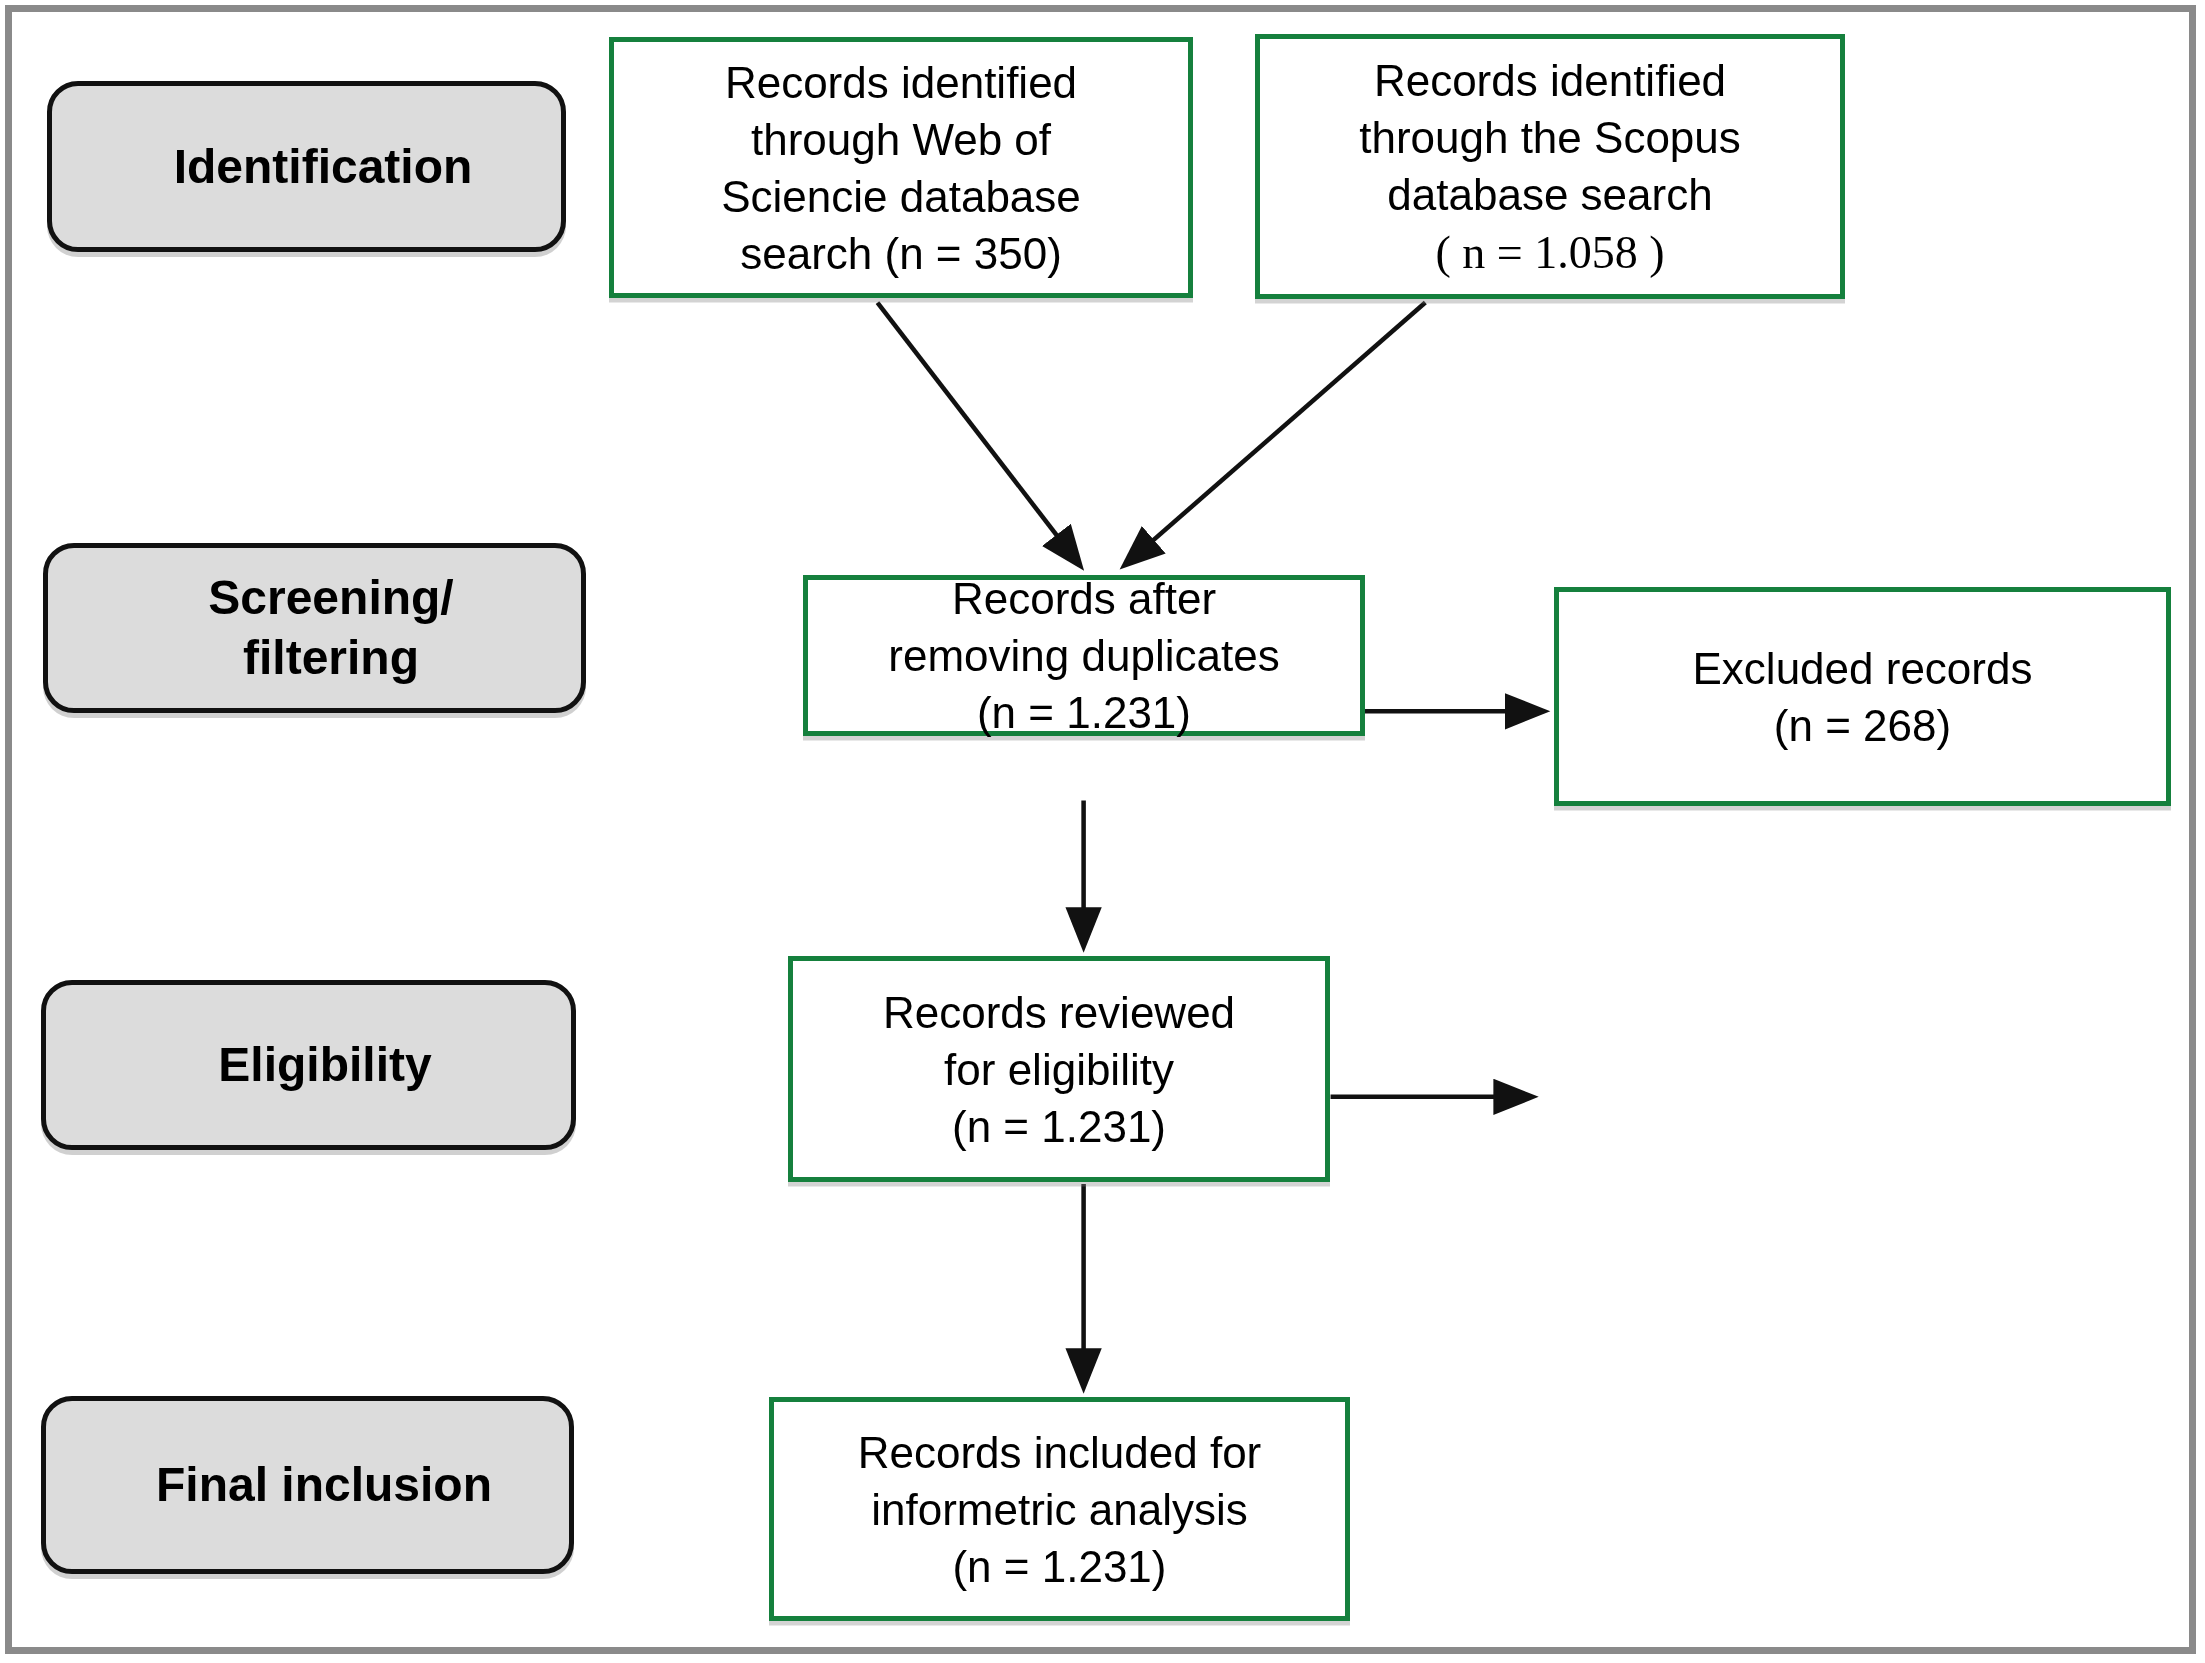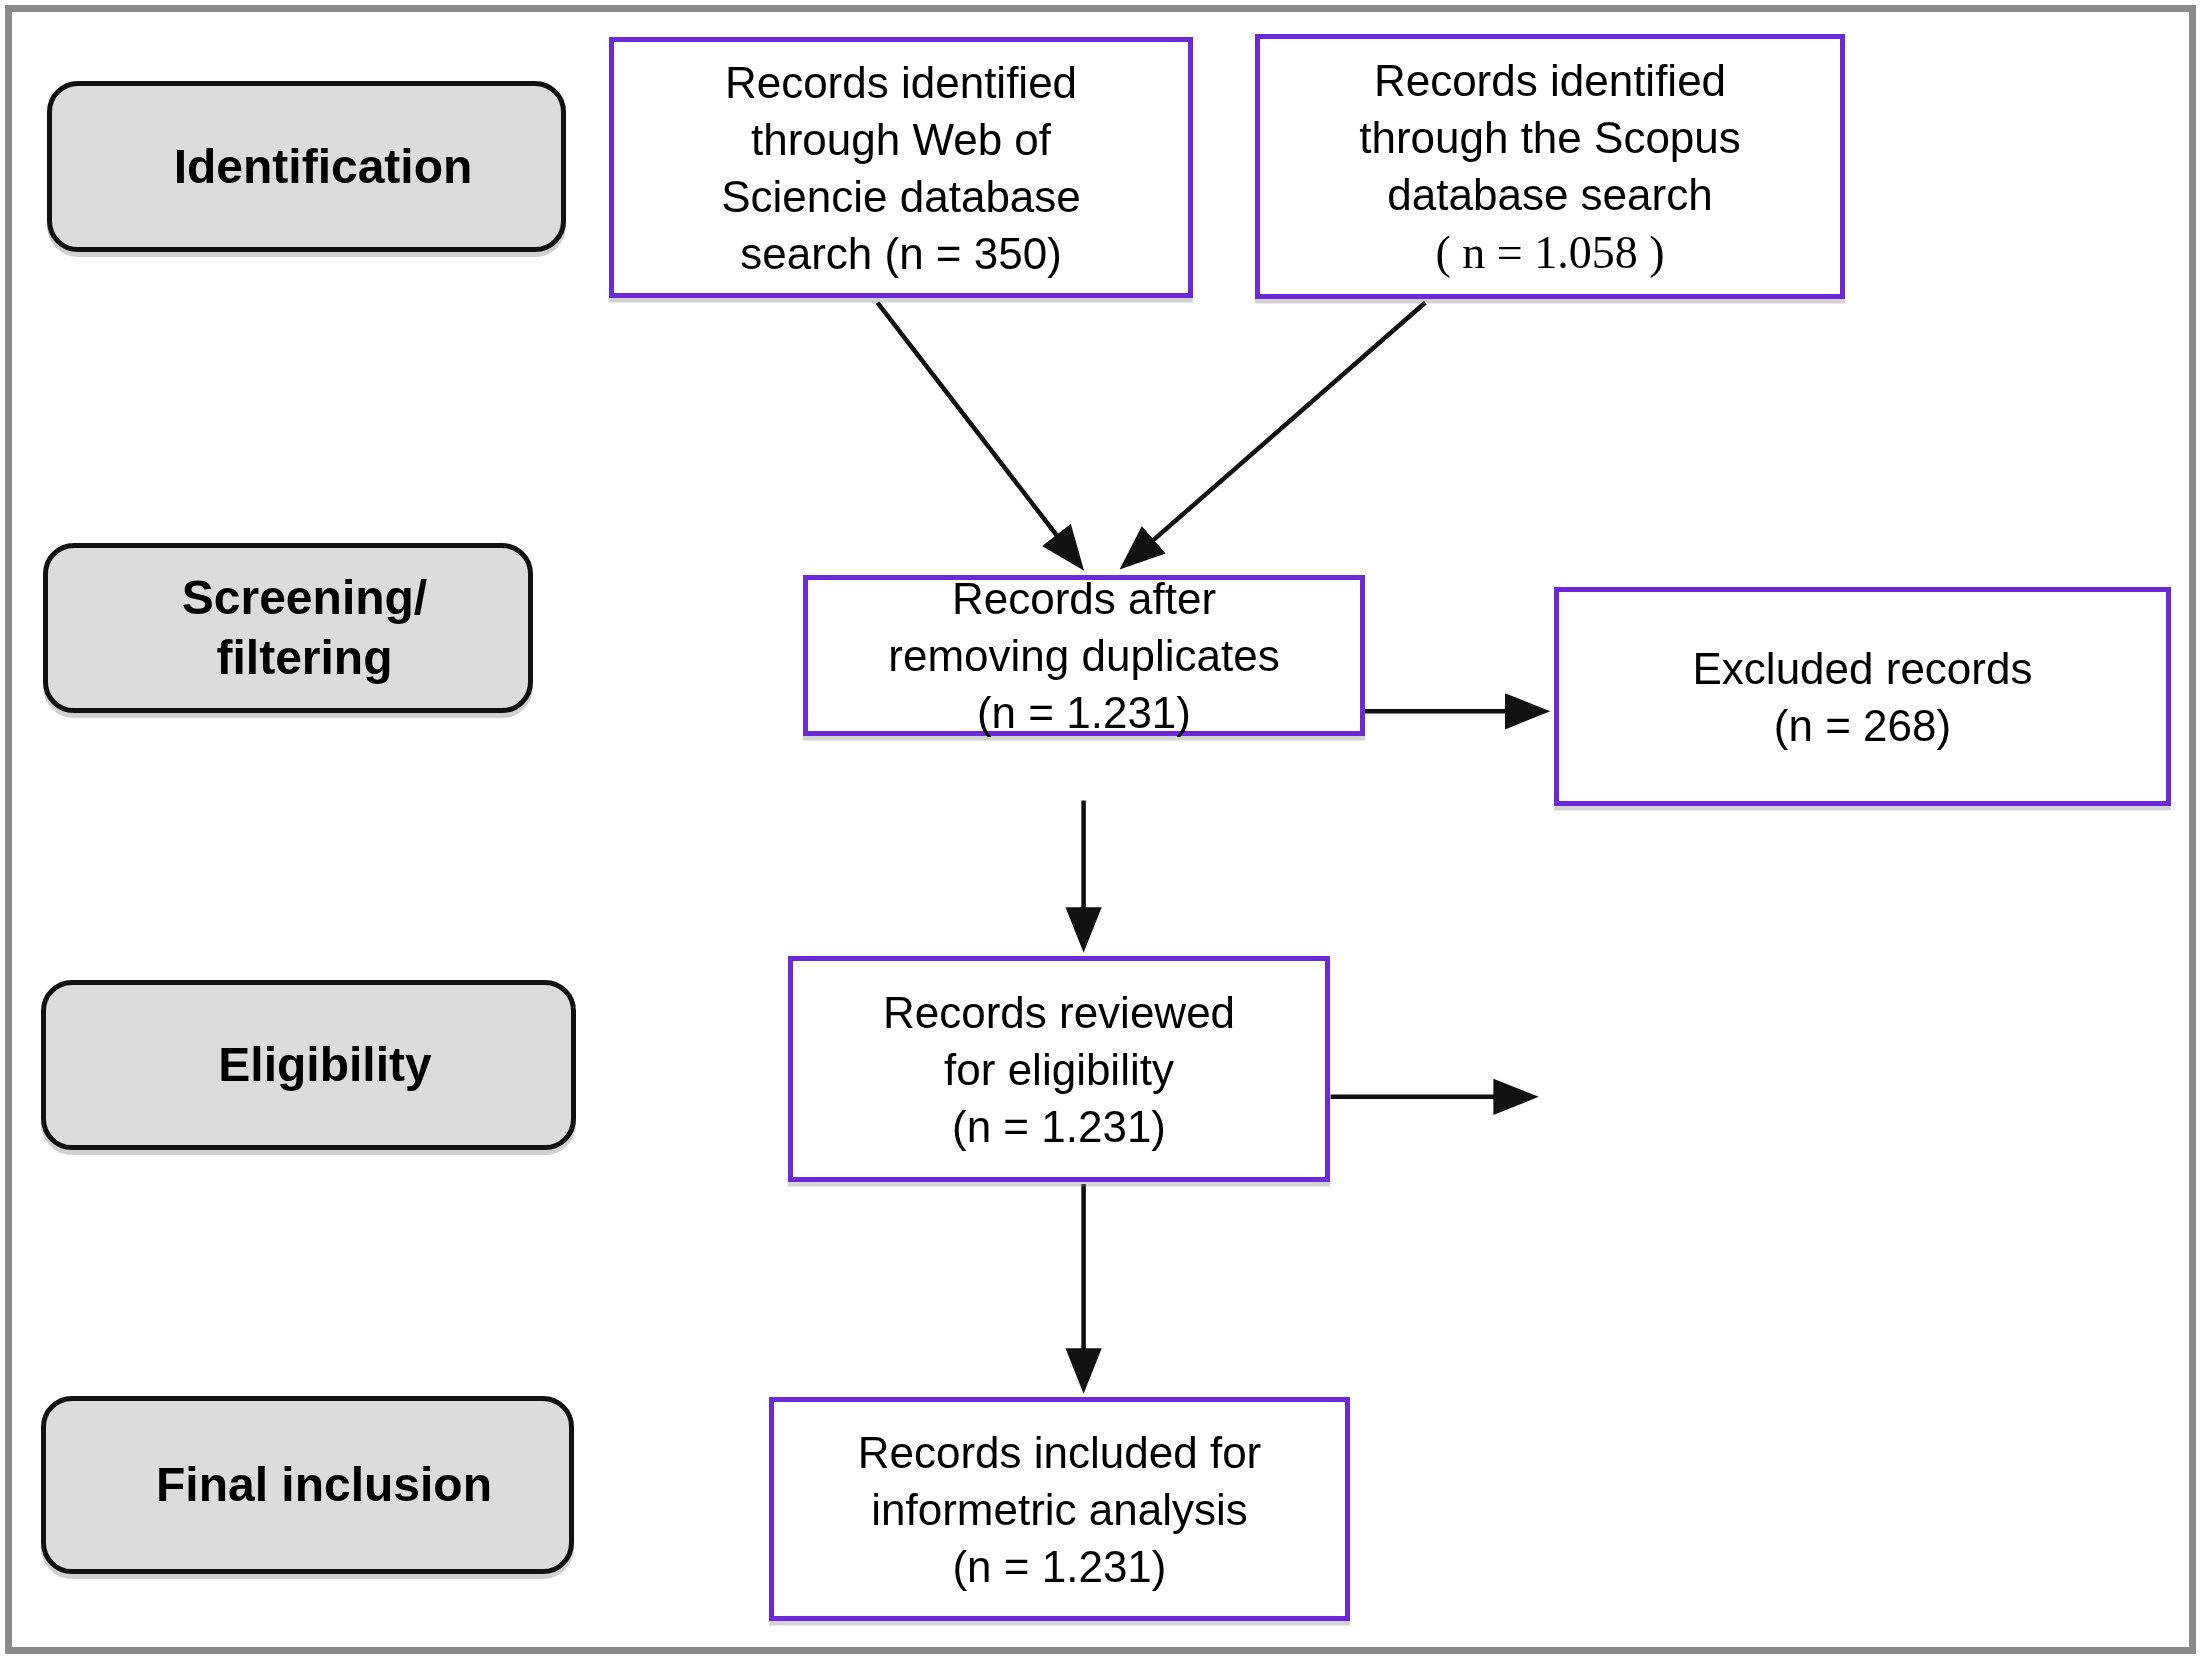--- a/index.html
+++ b/index.html
@@ -33,21 +33,21 @@
     font-size: 48px;
     line-height: 60px;
     white-space: pre-line;
     box-shadow: 0 5px 0 rgba(120,120,120,0.35);
     padding-left: 33px;
   }
   .fbox {
     position: absolute;
     box-sizing: border-box;
     background: #ffffff;
-    border: 5px solid #6d28d9;
+    border: 5px solid #15803d;
     display: flex;
     flex-direction: column;
     align-items: center;
     justify-content: center;
     text-align: center;
     font-size: 44px;
     line-height: 57px;
     white-space: pre-line;
     box-shadow: 0 4.5px 0 rgba(130,130,130,0.35);
   }
@@ -83,21 +83,21 @@
     <line x1="2702" y1="1411" x2="3058" y2="1411" marker-end="url(#ah)"></line>
     <line x1="2150" y1="1588" x2="2150" y2="1872" marker-end="url(#ah)"></line>
     <line x1="2640" y1="2176" x2="3035" y2="2176" marker-end="url(#ah)"></line>
     <line x1="2150" y1="2349" x2="2150" y2="2747" marker-end="url(#ah)"></line>
   </svg>
 
   <div class="stage" style="left:47px; top:81px; width:519px; height:171px;">
     <span>Identification</span>
   </div>
 
-  <div class="stage" style="left:43px; top:543px; width:490px; height:170px;">
+  <div class="stage" style="left:43px; top:543px; width:543px; height:170px;">
     <span>Screening/
 filtering</span>
   </div>
 
   <div class="stage" style="left:41px; top:980px; width:535px; height:170px;">
     <span>Eligibility</span>
   </div>
 
   <div class="stage" style="left:41px; top:1396px; width:533px; height:178px;">
     <span>Final inclusion</span>

